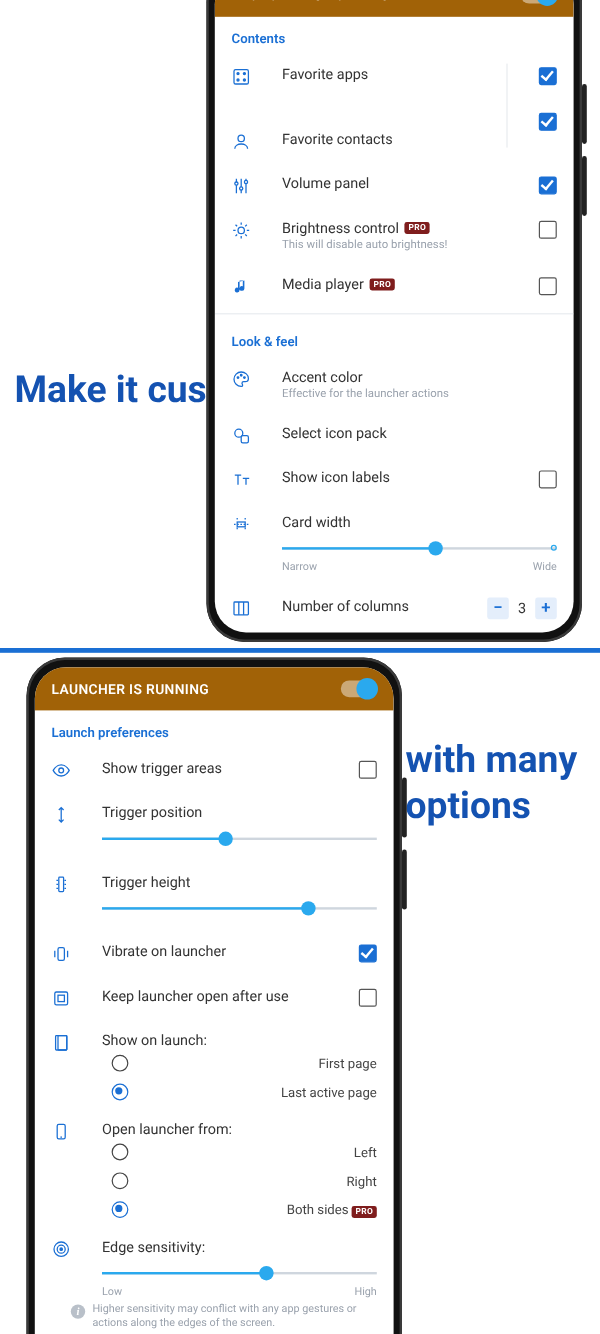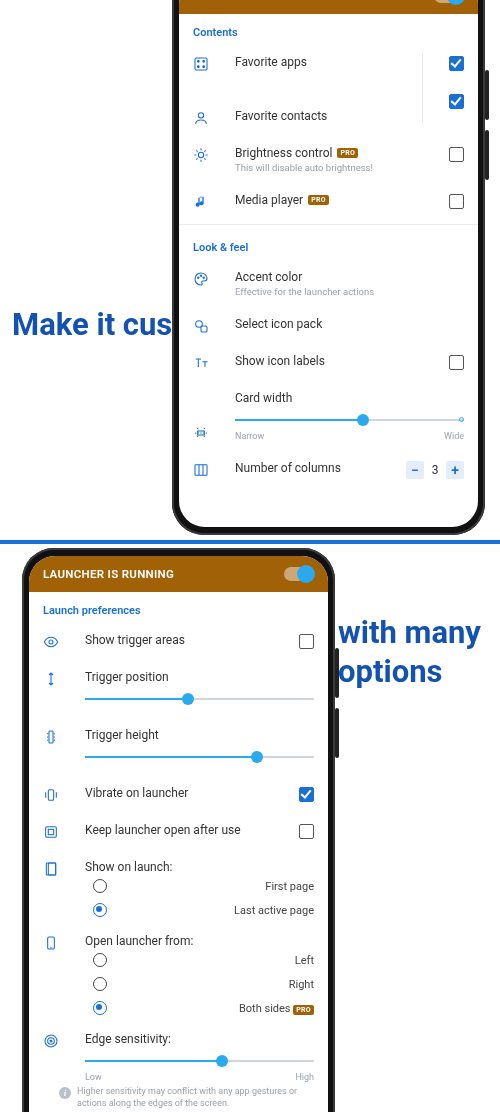--- a/index.html
+++ b/index.html
@@ -19,21 +19,21 @@
   .toggle::after { content:""; position:absolute; right:-1px; top:-2px; width:18px; height:18px; background:#2aa9ee; border-radius:50%; }
   .section-title { color:#1a6fd4; font-size:11px; font-weight:600; padding:12px 14px 6px; }
   .list { flex:1; overflow:hidden; }
   .row { display:flex; align-items:flex-start; padding:10px 14px 10px 14px; gap:26px; }
   .icon { width:16px; flex-shrink:0; color:#1a6fd4; display:flex; align-items:center; justify-content:center; margin-top:1px; }
   .icon svg { width:16px; height:16px; stroke:#1a6fd4; fill:none; stroke-width:1.6; }
   .icon.fill svg { fill:#1a6fd4; stroke:none; }
   .rcol { flex:1; min-width:0; }
   .lbl { font-size:12px; color:#333; display:flex; align-items:center; gap:5px; }
   .sub { font-size:9.5px; color:#9aa2ad; margin-top:2px; }
-  .pro { background:#a16207; color:#fff; font-size:7px; font-weight:700; padding:1px 3px; border-radius:2px; letter-spacing:.3px; }
+  .pro { background:#7f1d1d; color:#fff; font-size:7px; font-weight:700; padding:1px 3px; border-radius:2px; letter-spacing:.3px; }
   .chk { width:15px; height:15px; border:1.7px solid #555; border-radius:2px; flex-shrink:0; margin-top:1px; position:relative; }
   .chk.on { background:#1a6fd4; border-color:#1a6fd4; }
   .chk.on::after { content:""; position:absolute; left:3px; top:0px; width:4px; height:8px; border:solid #fff; border-width:0 2px 2px 0; transform:rotate(40deg); }
   .radio { width:14px; height:14px; border:1.7px solid #444; border-radius:50%; position:relative; flex-shrink:0; }
   .radio.on { border-color:#1a6fd4; }
   .radio.on::after { content:""; position:absolute; left:2.2px; top:2.2px; width:6px; height:6px; background:#1a6fd4; border-radius:50%; }
   .slider { position:relative; height:18px; margin-top:6px; }
   .track { position:absolute; left:0; right:0; top:8px; height:2px; background:#cfd6de; }
   .trackfill { position:absolute; left:0; top:8px; height:2px; background:#2aa9ee; }
   .thumb { position:absolute; top:3px; width:12px; height:12px; background:#2aa9ee; border-radius:50%; transform:translateX(-50%); }
@@ -92,20 +92,34 @@
               <svg viewBox="0 0 24 24">
                 <circle cx="12" cy="8" r="4"></circle>
                 <path d="M4 21c0-4 4-6 8-6s8 2 8 6"></path>
               </svg>
             </div>
           <div class="rcol">
               <div class="lbl">Favorite contacts</div>
             </div>
         </div>
 
+        <div class="row">
+          <div class="icon">
+              <svg viewBox="0 0 24 24">
+                <path d="M6 3v18M12 3v18M18 3v18"></path>
+                <circle cx="6" cy="9" r="2" fill="#fff"></circle>
+                <circle cx="12" cy="15" r="2" fill="#fff"></circle>
+                <circle cx="18" cy="7" r="2" fill="#fff"></circle>
+              </svg>
+            </div>
+          <div class="rcol">
+              <div class="lbl">Volume panel</div>
+            </div>
+          <div class="chk on"></div>
+        </div>
 
         <div class="row">
           <div class="icon">
               <svg viewBox="0 0 24 24">
                 <circle cx="12" cy="12" r="4"></circle>
                 <path d="M12 2v3M12 19v3M2 12h3M19 12h3M4.9 4.9l2 2M17 17l2 2M4.9 19.1l2-2M17 7l2-2"></path>
               </svg>
             </div>
           <div class="rcol">
             <div class="lbl">
@@ -167,21 +181,21 @@
               <svg viewBox="0 0 24 24">
                 <path d="M4 6h8M8 6v12M14 10h8M18 10v8"></path>
               </svg>
             </div>
           <div class="rcol">
               <div class="lbl">Show icon labels</div>
             </div>
           <div class="chk"></div>
         </div>
 
-        <div class="row" style="flex-direction:row;align-items:flex-end;">
+        <div class="row" style="flex-direction:row;">
           <div class="icon">
               <svg viewBox="0 0 24 24">
                 <path d="M7 4v4M17 4v4M3 12h18M7 16v4M17 16v4" stroke-dasharray="2 2"></path>
                 <rect x="7" y="9" width="10" height="6"></rect>
               </svg>
             </div>
           <div class="rcol">
             <div class="lbl">Card width</div>
             <div class="slider">
               <div class="track"></div>

